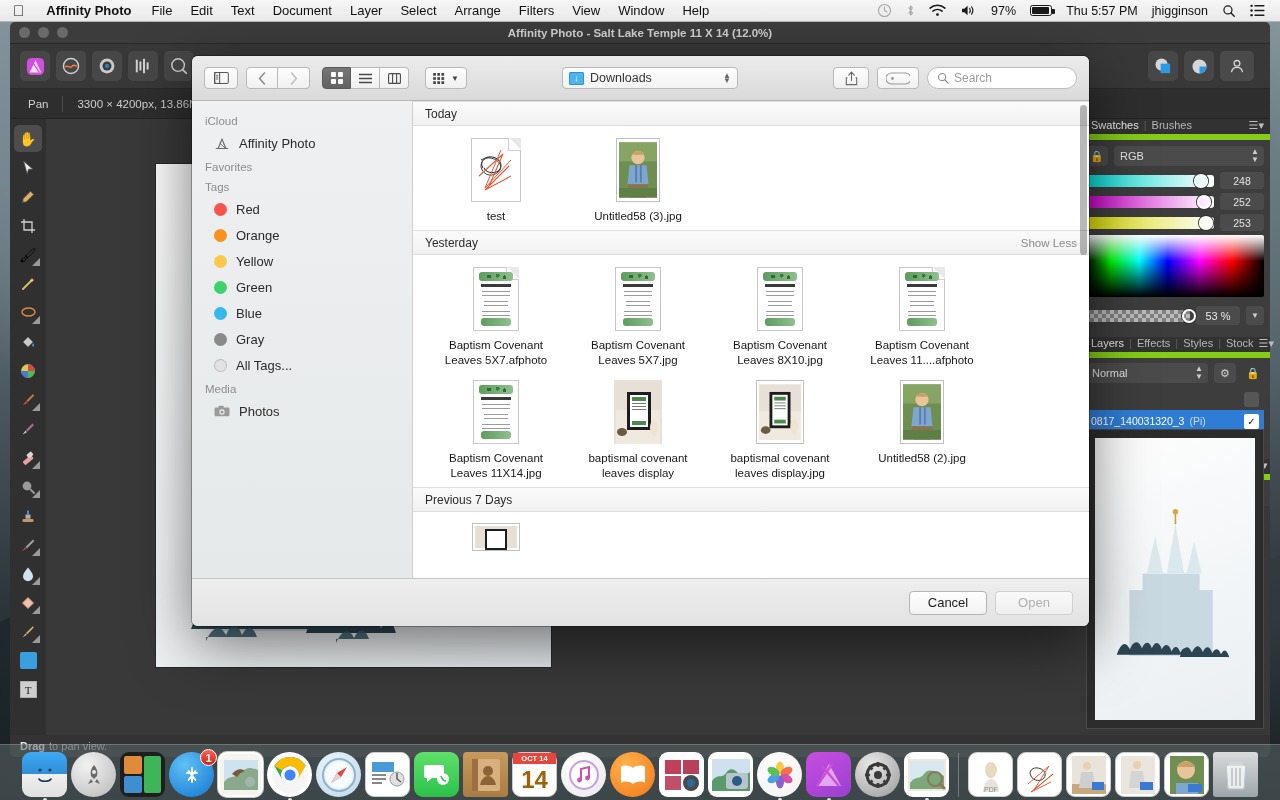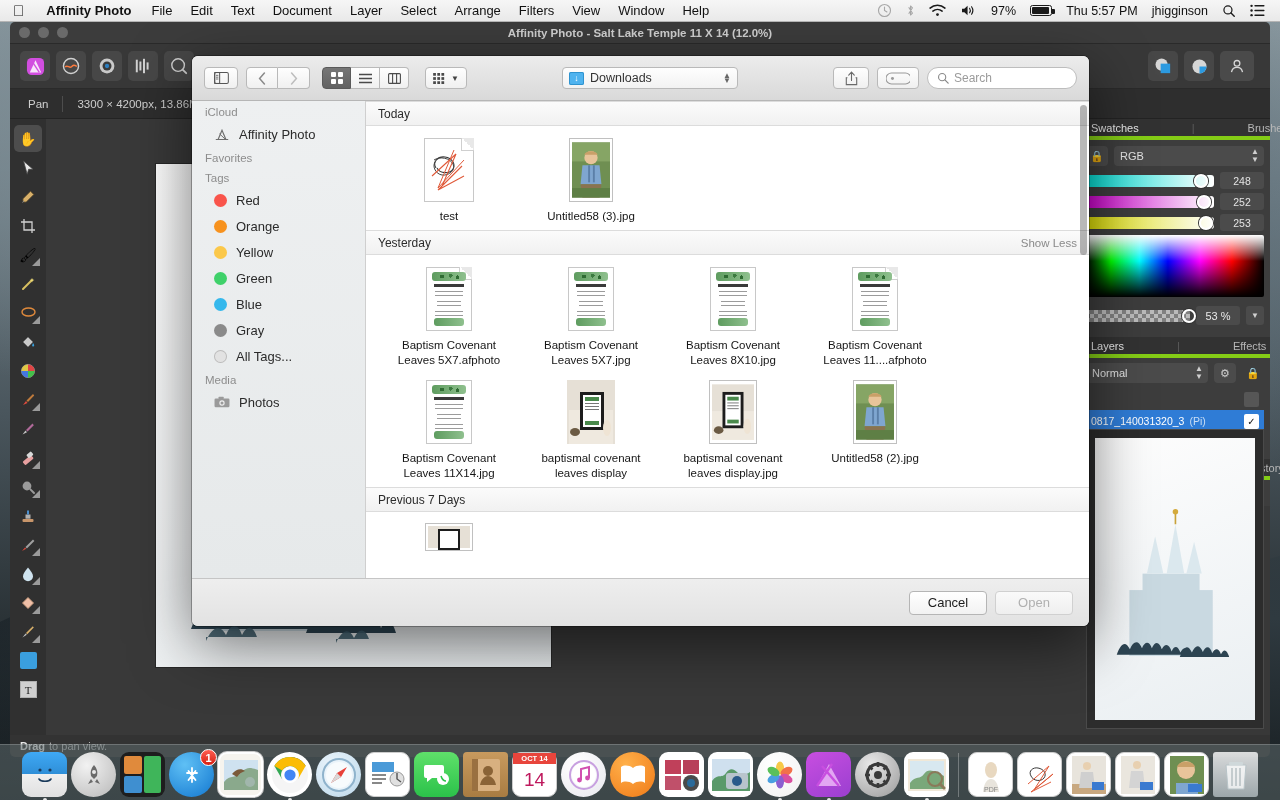--- a/index.html
+++ b/index.html
@@ -100,22 +100,22 @@
     background: linear-gradient(160deg,#fdfdfd 0%,#f3f5f6 60%,#e9edef 100%);
     box-shadow: 0 0 0 1px rgba(0,0,0,.3);
   }
   #doc-temple {
     position: absolute; left: 30px; bottom: 6px; width: 210px; height: 300px;
   }
   #afright { width: 190px; background: #383838; position: relative; }
 
   
   .panhdr {
-    height: 21px; background: #323232; display: flex; align-items: center;
-    font-size: 11px; color: #b7b7b7; padding: 0 6px; border-bottom: 4px solid #84cc16; gap: 48px;
+    height: 21px; background: #323232; display: flex; align-items: flex-start;
+    font-size: 11px; color: #b7b7b7; padding: 0 6px; border-bottom: 6px solid #84cc16;
   }
   .panhdr .tab { padding: 0 5px; }
   .panhdr .tab.on { color: #e9e9e9; }
   .panhdr .sep { color: #5c5c5c; }
   .panhdr .burger { margin-left: auto; font-size: 11px; color: #bdbdbd; }
   .panbody { background: #3d3d3d; padding: 6px; }
   .rowline { display: flex; align-items: center; gap: 6px; margin-bottom: 6px; }
   .lockbtn { width: 22px; height: 20px; border-radius: 4px; background: #4b4b4b;
     display:flex; align-items:center; justify-content:center; font-size:11px; color:#cfcfcf; }
   .selbox { flex: 1; height: 20px; background: #4b4b4b; border-radius: 4px; color: #e3e3e3;
@@ -187,22 +187,22 @@
   #pathpop .st { position: absolute; right: 6px; display:flex; flex-direction:column; line-height:5px; font-size:8px; color:#666; }
   .folder-ico { width: 15px; height: 13px; border-radius: 2px; background:#4fb3ef; position: relative;
     box-shadow: inset 0 0 0 1px #2f93cf; display:flex;align-items:center;justify-content:center;color:#fff;font-size:9px; }
   #searchbox {
     width: 150px; height: 22px; border: 1px solid #bdbdbd; border-radius: 11px;
     background: #fff; display: flex; align-items: center; gap: 5px; padding: 0 9px;
     font-size: 12px; color: #9b9b9b;
   }
   #dlgmain { flex: 1; display: flex; min-height: 0; }
   #dlgside {
-    width: 174px; background: linear-gradient(180deg,#eef0f1 0%,#e6e9ea 100%);
-    border-right: 1px solid #cfcfcf; padding-top: 0; overflow: hidden;
+    width: 221px; background: linear-gradient(180deg,#eef0f1 0%,#e6e9ea 100%);
+    border-right: 1px solid #cfcfcf; padding-top: 9px; overflow: hidden;
   }
   .sidehdr { font-size: 11.5px; color: #8d8d8d; padding: 5px 0 3px 13px; font-weight: normal; }
   .sideitem { height: 26px; display: flex; align-items: center; gap: 9px; padding-left: 22px; font-size: 13px; color: #2b2b2b; }
   .dot { width: 13px; height: 13px; border-radius: 50%; flex: none; }
   #dlgfiles { flex: 1; background: #fff; overflow: hidden; position: relative; }
   .grouphdr {
     height: 25px; background: linear-gradient(180deg,#fbfbfb 0%,#f1f1f1 100%);
     border-bottom: 1px solid #dcdcdc; border-top: 1px solid #dcdcdc;
     display: flex; align-items: center; padding: 0 12px;
     font-size: 12px; color: #2b2b2b;
@@ -1118,21 +1118,21 @@
   <div class="dicon" style="background:linear-gradient(180deg,#c89a5e,#a87c42);border-radius:4px">
     <svg width="28" height="32" viewBox="0 0 28 32">
         <rect x="3" width="25" height="32" rx="2" fill="#d8b080"></rect>
         <rect x="0" width="6" height="32" fill="#9a7040"></rect>
         <circle cx="16" cy="12" r="5" fill="#8a6336"></circle>
         <path d="M8 26c1-6 5-9 8-9s7 3 8 9z" fill="#8a6336"></path>
       </svg>
   </div>
   <div class="dicon" style="background:#fff;flex-direction:column;border:1px solid #ccc">
     <div style="width:100%;height:11px;background:#e8453c;color:#fff;font-size:7.5px;font-weight:bold;display:flex;align-items:center;justify-content:center">OCT 14</div>
-    <div style="flex:1;display:flex;align-items:center;justify-content:center;font-size:19px;color:#be185d;font-weight:400">14</div>
+    <div style="flex:1;display:flex;align-items:center;justify-content:center;font-size:24px;color:#a16207;font-weight:700">14</div>
   </div>
   <div class="dicon rnd" style="background:radial-gradient(circle at 35% 28%,#fff,#e8e8ee)">
     <svg width="30" height="30" viewBox="0 0 30 30">
         <circle cx="15" cy="15" r="14" fill="none" stroke="#c8a0e0" stroke-width="2"></circle>
         <circle cx="15" cy="15" r="12" fill="#fff"></circle>
         <path d="M12 20V9l8-2v11" fill="none" stroke="#d14fb0" stroke-width="2"></path>
         <circle cx="10.5" cy="20" r="2.4" fill="#d14fb0"></circle>
         <circle cx="18.5" cy="18" r="2.4" fill="#d14fb0"></circle>
       </svg>
   </div>

